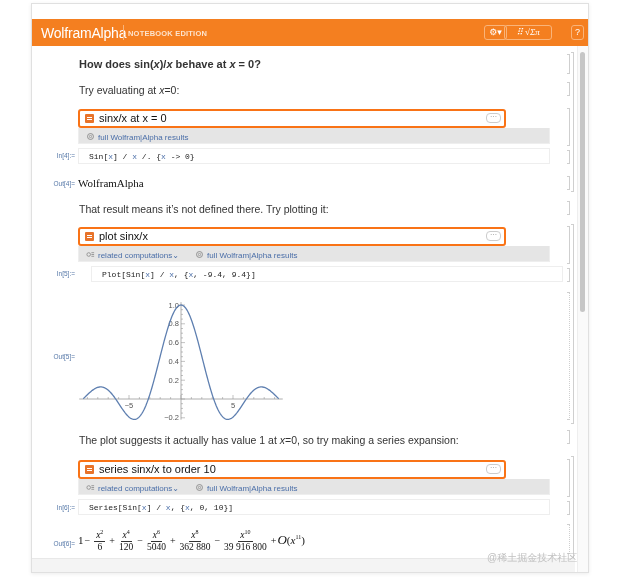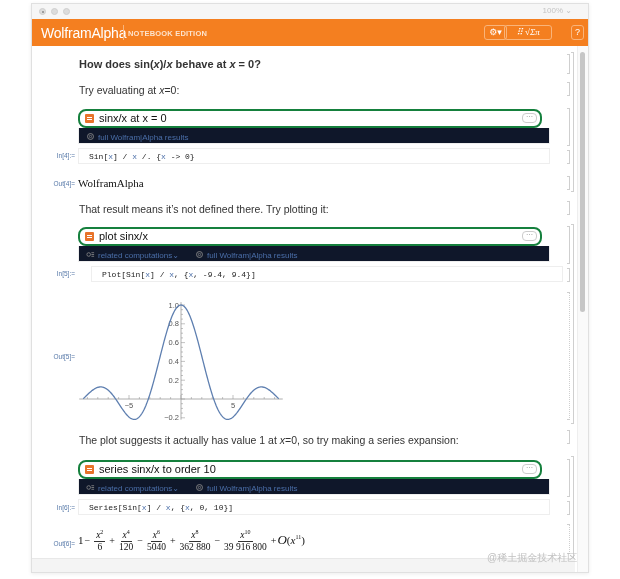--- a/index.html
+++ b/index.html
@@ -29,30 +29,30 @@
   .scroll-track { position: absolute; left: 545px; top: 0; width: 12px; bottom: 0; background: #fafafa; border-left: 1px solid #eee; }
   .scroll-thumb { position: absolute; left: 548px; top: 6px; width: 5px; height: 260px; border-radius: 3px; background: #c6c6c6; }
 
   .bracket { position: absolute; border: 1px solid #cfcfcf; border-left: none; width: 3px; }
   .bracket.dotted { border-right-style: dotted; }
 
   .heading { position: absolute; left: 47px; top: 12px; font-size: 11px; font-weight: bold; color: #333; }
   .text { position: absolute; left: 47px; font-size: 10.5px; color: #333; }
   .it { font-style: italic; }
 
-  .inputbox { position: absolute; left: 46px; width: 464px; height: 19px; border: 2px solid #15803d;
-    border-radius: 8px; background: #fff; }
+  .inputbox { position: absolute; left: 46px; width: 428px; height: 19px; border: 2px solid #f97316;
+    border-radius: 3px; background: #fff; }
   .inputbox .wicon { position: absolute; left: 5px; top: 3px; width: 9px; height: 9px; background: #e8732a; border-radius: 1px; }
   .inputbox .wicon::before, .inputbox .wicon::after { content: ""; position: absolute; left: 2px; width: 5px; height: 1px; background: #fff; }
   .inputbox .wicon::before { top: 3px; } .inputbox .wicon::after { top: 5px; }
   .inputbox .q { position: absolute; left: 19px; top: 1px; font-size: 11px; color: #111; }
   .inputbox .more { position: absolute; right: 3px; top: 2px; width: 15px; height: 10px; border: 1px solid #ccc; border-radius: 4px;
     font-size: 7px; line-height: 6px; text-align: center; color: #999; }
 
-  .linksrow { position: absolute; left: 46px; width: 472px; height: 16px; border: 1px solid #eee; border-top: none; background: #0f172a; }
+  .linksrow { position: absolute; left: 46px; width: 472px; height: 16px; border: 1px solid #eee; border-top: none; background: #e5e5e5; }
   .link { position: absolute; top: 4px; font-size: 8px; color: #4a6ea8; white-space: nowrap; }
   .link .ic { display: inline-block; width: 9px; height: 9px; margin-right: 3px; vertical-align: -1px; }
 
   .codebox { position: absolute; left: 46px; width: 472px; height: 16px; border: 1px solid #eee; background: #fff;
     font-family: "Liberation Mono", monospace; font-size: 8px; color: #222; padding: 3px 16px 0 10px; white-space: pre; }
   .codebox .v { color: #4a6ea8; }
   .label { position: absolute; font-size: 6.5px; color: #5678a8; text-align: right; width: 40px; left: 3px; }
 
   .outtext { position: absolute; left: 46px; font-family: "Liberation Serif", serif; font-size: 11px; color: #111; }
 
@@ -62,26 +62,20 @@
   .frac .num { border-bottom: 1px solid #333; padding: 0 2px; }
   .frac sup { font-size: 6px; }
   .op { margin: 0 1px; font-size: 10px; }
   .bottombar { position: absolute; left: 0; right: 13px; bottom: 0; height: 14px; background: #f4f4f4; border-top: 1px solid #e8e8e8; }
   .watermark { position: absolute; left: 487px; top: 551px; font-size: 10px; color: #c0c0c0; }
 </style>
 </head>
 <body>
 
 <div class="window">
-  <div class="titlebar">
-    <span class="traffic t1"></span>
-    <span class="traffic t2"></span>
-    <span class="traffic t3"></span>
-    <span class="zoomlabel">100% ⌄</span>
-  </div>
 
   <div class="orangebar">
     <span class="brand">WolframAlpha</span>
     <span class="brand-sep"></span>
     <span class="edition">NOTEBOOK EDITION</span>
     <span class="tbtn gear">⚙▾</span>
     <span class="tbtn math">⠿ √Σπ</span>
     <span class="tbtn help">?</span>
   </div>
 

